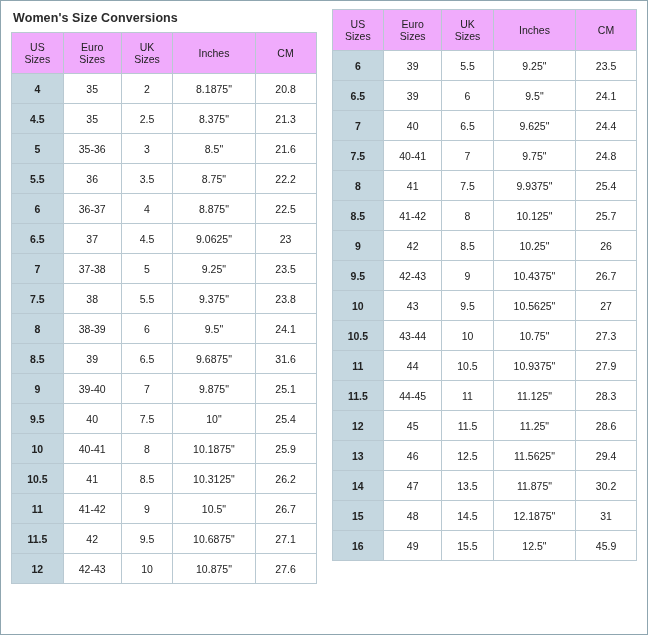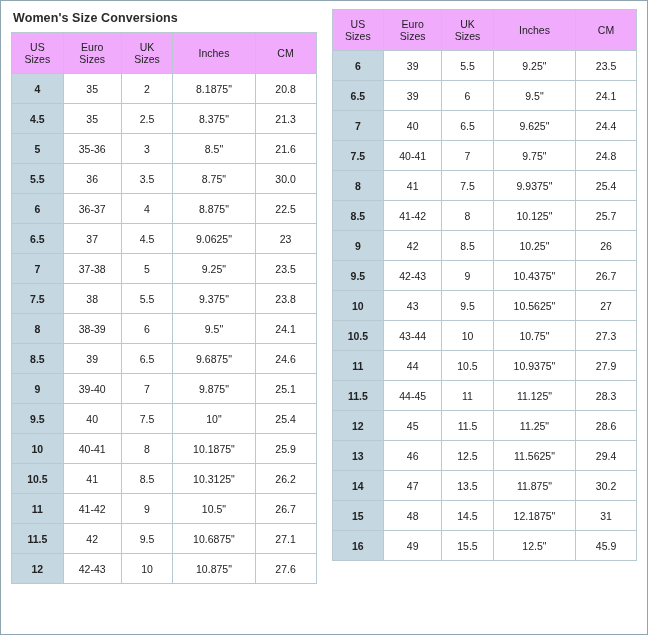--- a/index.html
+++ b/index.html
@@ -137,21 +137,21 @@
               <td>35-36</td>
               <td>3</td>
               <td>8.5"</td>
               <td>21.6</td>
             </tr>
           <tr>
               <td class="us-col">5.5</td>
               <td>36</td>
               <td>3.5</td>
               <td>8.75"</td>
-              <td>30.0</td>
+              <td>22.2</td>
             </tr>
           <tr>
               <td class="us-col">6</td>
               <td>36-37</td>
               <td>4</td>
               <td>8.875"</td>
               <td>22.5</td>
             </tr>
           <tr>
               <td class="us-col">6.5</td>
@@ -179,21 +179,21 @@
               <td>38-39</td>
               <td>6</td>
               <td>9.5"</td>
               <td>24.1</td>
             </tr>
           <tr>
               <td class="us-col">8.5</td>
               <td>39</td>
               <td>6.5</td>
               <td>9.6875"</td>
-              <td>24.6</td>
+              <td>31.6</td>
             </tr>
           <tr>
               <td class="us-col">9</td>
               <td>39-40</td>
               <td>7</td>
               <td>9.875"</td>
               <td>25.1</td>
             </tr>
           <tr>
               <td class="us-col">9.5</td>

